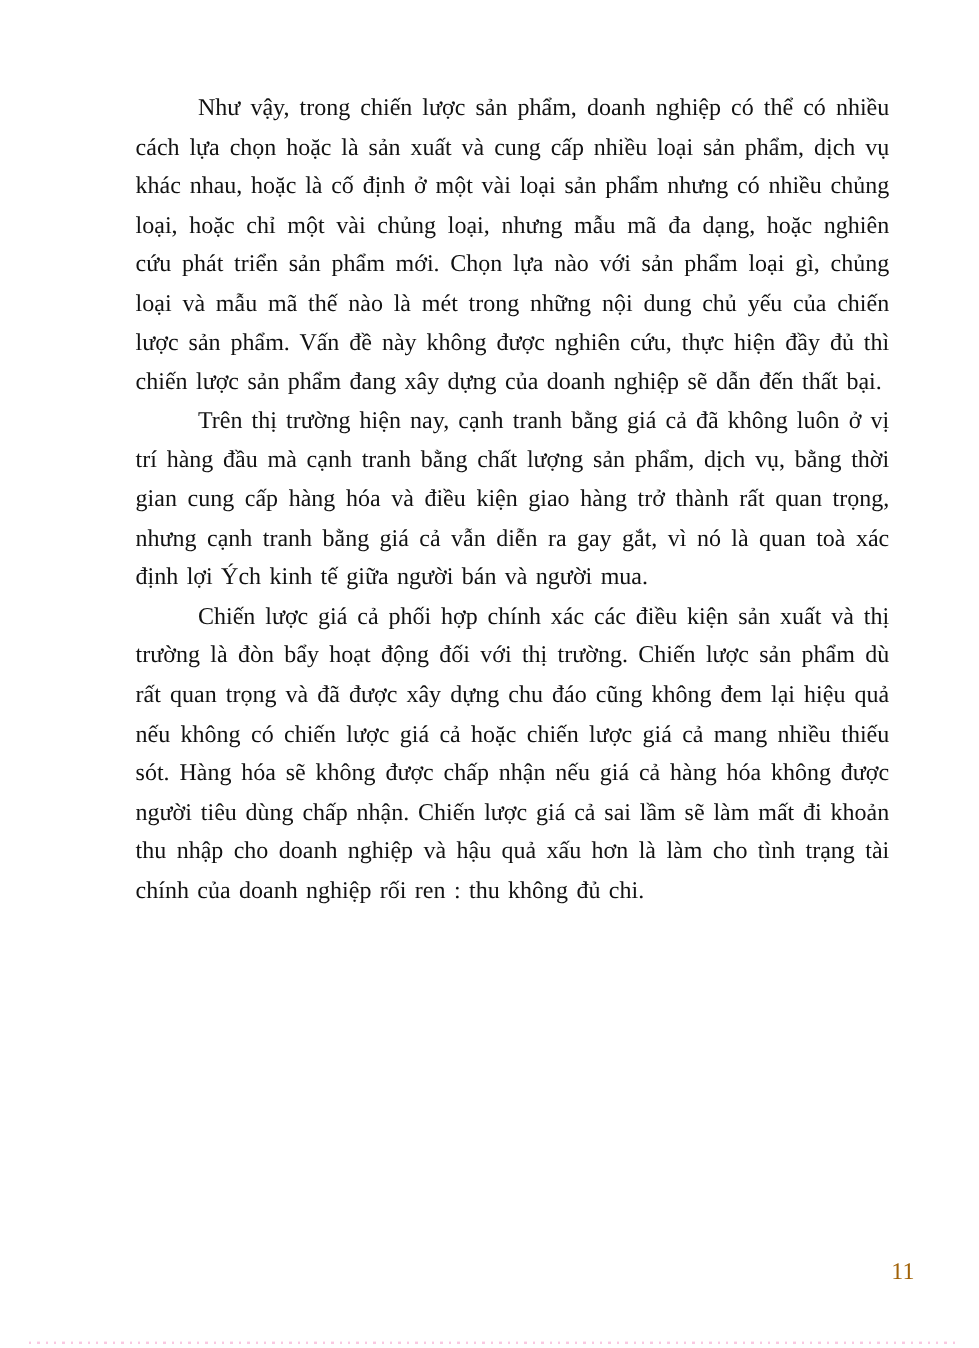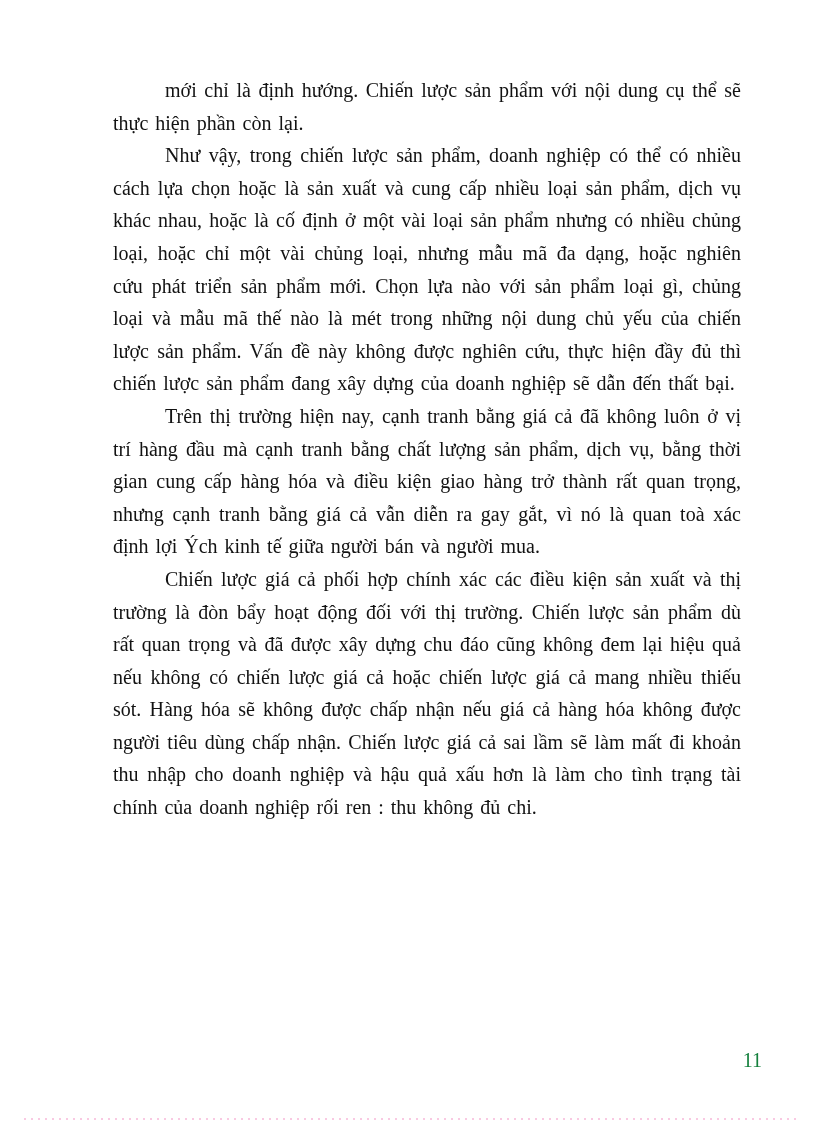--- a/index.html
+++ b/index.html
@@ -38,41 +38,40 @@
     font-style: italic;
     text-indent: 52px;
     letter-spacing: 0.3px;
   }
   .page-number {
     position: absolute;
     top: 1048px;
     right: 54px;
     font-size: 20px;
     line-height: 24px;
-    color: #15803d;
+    color: #a16207;
   }
   .footer-dotted-line {
     position: absolute;
     left: 24px;
     right: 18px;
     bottom: 3px;
     height: 2px;
     background-image: repeating-linear-gradient(
       to right,
       #f9c9e2 0px, #f9c9e2 2px,
       transparent 2px, transparent 7px
     );
   }
 </style>
 </head>
 <body>
 
 <div class="page">
   <div class="content">
-    <p>mới chỉ là định hướng. Chiến lược sản phẩm với nội dung cụ thể sẽ thực hiện phần còn lại.</p>
     <p>Như vậy, trong chiến lược sản phẩm, doanh nghiệp có thể có nhiều cách lựa chọn hoặc là sản xuất và cung cấp nhiều loại sản phẩm, dịch vụ khác nhau, hoặc là cố định ở một vài loại sản phẩm nhưng có nhiều chủng loại, hoặc chỉ một vài chủng loại, nhưng mẫu mã đa dạng, hoặc nghiên cứu phát triển sản phẩm mới. Chọn lựa nào với sản phẩm loại gì, chủng loại và mẫu mã thế nào là mét trong những nội dung chủ yếu của chiến lược sản phẩm. Vấn đề này không được nghiên cứu, thực hiện đầy đủ thì chiến lược sản phẩm đang xây dựng của doanh nghiệp sẽ dẫn đến thất bại.</p>
     <p>Trên thị trường hiện nay, cạnh tranh bằng giá cả đã không luôn ở vị trí hàng đầu mà cạnh tranh bằng chất lượng sản phẩm, dịch vụ, bằng thời gian cung cấp hàng hóa và điều kiện giao hàng trở thành rất quan trọng, nhưng cạnh tranh bằng giá cả vẫn diễn ra gay gắt, vì nó là quan toà xác định lợi Ých kinh tế giữa người bán và người mua.</p>
     <p>Chiến lược giá cả phối hợp chính xác các điều kiện sản xuất và thị trường là đòn bẩy hoạt động đối với thị trường. Chiến lược sản phẩm dù rất quan trọng và đã được xây dựng chu đáo cũng không đem lại hiệu quả nếu không có chiến lược giá cả hoặc chiến lược giá cả mang nhiều thiếu sót. Hàng hóa sẽ không được chấp nhận nếu giá cả hàng hóa không được người tiêu dùng chấp nhận. Chiến lược giá cả sai lầm sẽ làm mất đi khoản thu nhập cho doanh nghiệp và hậu quả xấu hơn là làm cho tình trạng tài chính của doanh nghiệp rối ren : thu không đủ chi.</p>
   </div>
 
   <div class="page-number">11</div>
   <div class="footer-dotted-line"></div>
 </div>
 
 </body></html>

